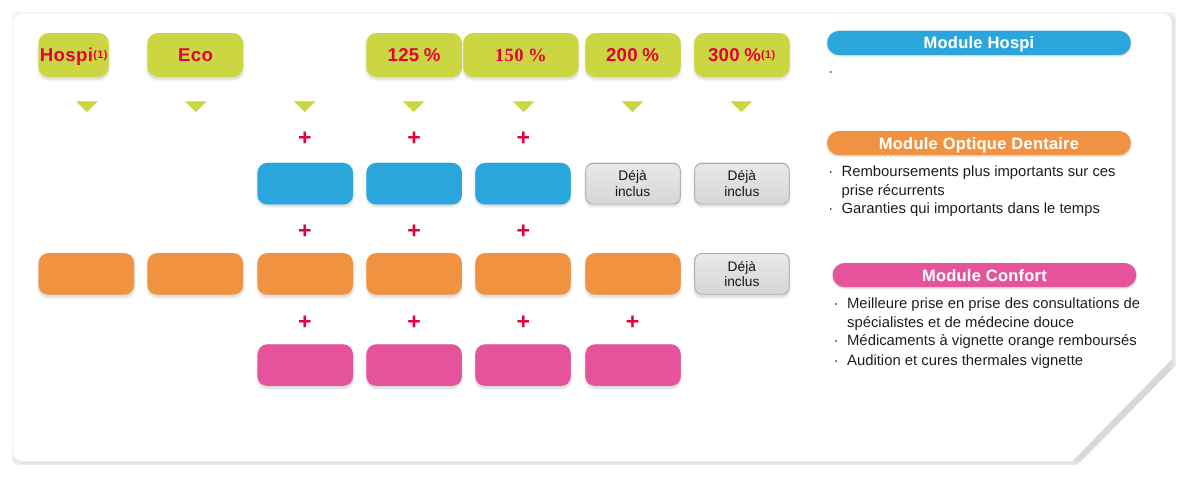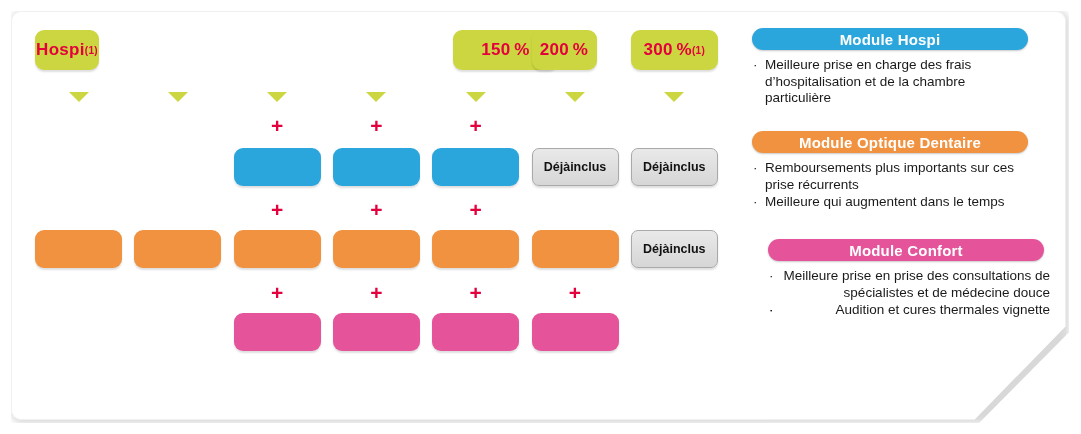--- a/index.html
+++ b/index.html
@@ -105,25 +105,25 @@
   .bar-orange { background: #f0923f; }
   .bar-pink   { background: #e5539a; }
 
   .incl {
     height: 38px;
     border-radius: 7px;
     background: linear-gradient(180deg,#e9e9e9 0%,#d6d6d6 100%);
     border: 1px solid #a9a9a9;
     box-shadow: 0 2px 2px rgba(0,0,0,.13);
     display: flex;
-    flex-direction: row;
+    flex-direction: column;
     align-items: center;
     justify-content: center;
     color: #111;
-    font-weight: bold;
+    font-weight: normal;
     font-size: 12.5px;
     line-height: 14px;
     box-sizing: border-box;
   }
 
   
   .panel { position: absolute; left: 752px; top: 0; width: 290px; }
 
   .module-bar {
     width: 276px;
@@ -169,28 +169,34 @@
   <div class="card-shadow"></div>
   <div class="card"></div>
   <div class="card-edge"></div>
 
   <div class="matrix" id="matrix">
       <div class="cell plan-pill" style="left: 35px; top: 30px; width: 64px;">
         <span>Hospi</span>
         <sup>(1)</sup>
       </div>
       <div class="cell arrow-down" style="left: 68.5px; top: 92px;"></div>
+      <div class="cell plan-pill" style="left: 134.3px; top: 30px; width: 87px;">
+        <span>Eco</span>
+      </div>
       <div class="cell arrow-down" style="left: 167.8px; top: 92px;"></div>
       <div class="cell arrow-down" style="left: 267.1px; top: 92px;"></div>
+      <div class="cell plan-pill" style="left: 332.9px; top: 30px; width: 87px;">
+        <span>125 %</span>
+      </div>
       <div class="cell arrow-down" style="left: 366.4px; top: 92px;"></div>
-      <div class="cell plan-pill" style="left: 453px; top: 30px; width: 105px;">
+      <div class="cell plan-pill" style="left: 421px; top: 30px; width: 105px; font-family: Liberation Serif, serif;">
         <span>150 %</span>
       </div>
       <div class="cell arrow-down" style="left: 465.7px; top: 92px;"></div>
-      <div class="cell plan-pill" style="left: 531.5px; top: 30px; width: 65px; align-items: center;">
+      <div class="cell plan-pill" style="left: 531.5px; top: 30px; width: 87px; align-items: center;">
         <span>200 %</span>
       </div>
       <div class="cell arrow-down" style="left: 565px; top: 92px;"></div>
       <div class="cell plan-pill" style="left: 630.8px; top: 30px; width: 87px;">
         <span>300 %</span>
         <sup>(1)</sup>
       </div>
       <div class="cell arrow-down" style="left: 664.3px; top: 92px;"></div>
       <div class="cell bar bar-blue" style="left: 233.6px; top: 148px; width: 87px;"></div>
       <div class="cell plus" style="left: 267.1px; top: 115px;">+</div>
@@ -226,33 +232,33 @@
       <div class="cell bar bar-pink" style="left: 432.2px; top: 313px; width: 87px;"></div>
       <div class="cell plus" style="left: 465.7px; top: 282px;">+</div>
       <div class="cell bar bar-pink" style="left: 531.5px; top: 313px; width: 87px;"></div>
       <div class="cell plus" style="left: 565px; top: 282px;">+</div>
     </div>
 
   <div class="panel" id="panel">
       <div style="position: absolute; left: 0px; top: 28px; width: 282px;">
         <div class="module-bar mod-blue">Module Hospi</div>
         <ul class="bullets" style="margin-top: 7px;">
-          <li><span class="bl-dot">·</span><span>Meilleure prise en charge des frais d’hospitalisation et de la chambre particulière</span></li>
+          <li><span class="bl-dot">·</span></li>
         </ul>
       </div>
-      <div style="position: absolute; left: 0px; top: 131px; width: 282px;">
+      <div style="position: absolute; left: 0px; top: 119px; width: 282px;">
         <div class="module-bar mod-orange">Module Optique Dentaire</div>
         <ul class="bullets" style="margin-top: 7px;">
           <li><span class="bl-dot">·</span><span>Remboursements plus importants sur ces prise récurrents</span></li>
-          <li><span class="bl-dot">·</span><span>Meilleure qui augmentent dans le temps</span></li>
+          <li><span class="bl-dot">·</span><span>Garanties qui importants dans le temps</span></li>
         </ul>
       </div>
-      <div style="position: absolute; left: 16px; top: 239px; width: 282px; text-align: right;">
+      <div style="position: absolute; left: 5px; top: 239px; width: 282px;">
         <div class="module-bar mod-pink">Module Confort</div>
         <ul class="bullets" style="margin-top: 7px;">
           <li><span class="bl-dot">·</span><span>Meilleure prise en prise des consultations de spécialistes et de médecine douce</span></li>
-          <li><span class="bl-dot">·</span></li>
+          <li><span class="bl-dot">·</span><span>Médicaments à vignette orange remboursés</span></li>
           <li><span class="bl-dot">·</span><span>Audition et cures thermales vignette</span></li>
         </ul>
       </div>
     </div>
 
 </div>
 
 </body></html>

